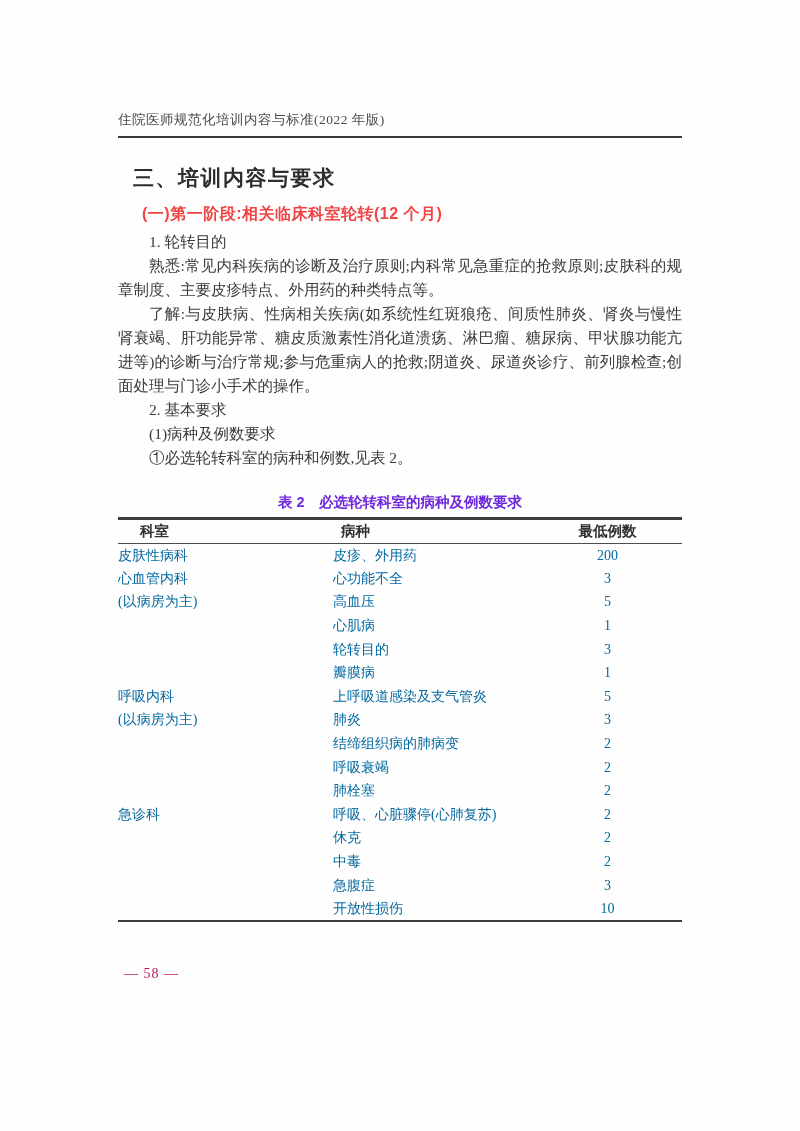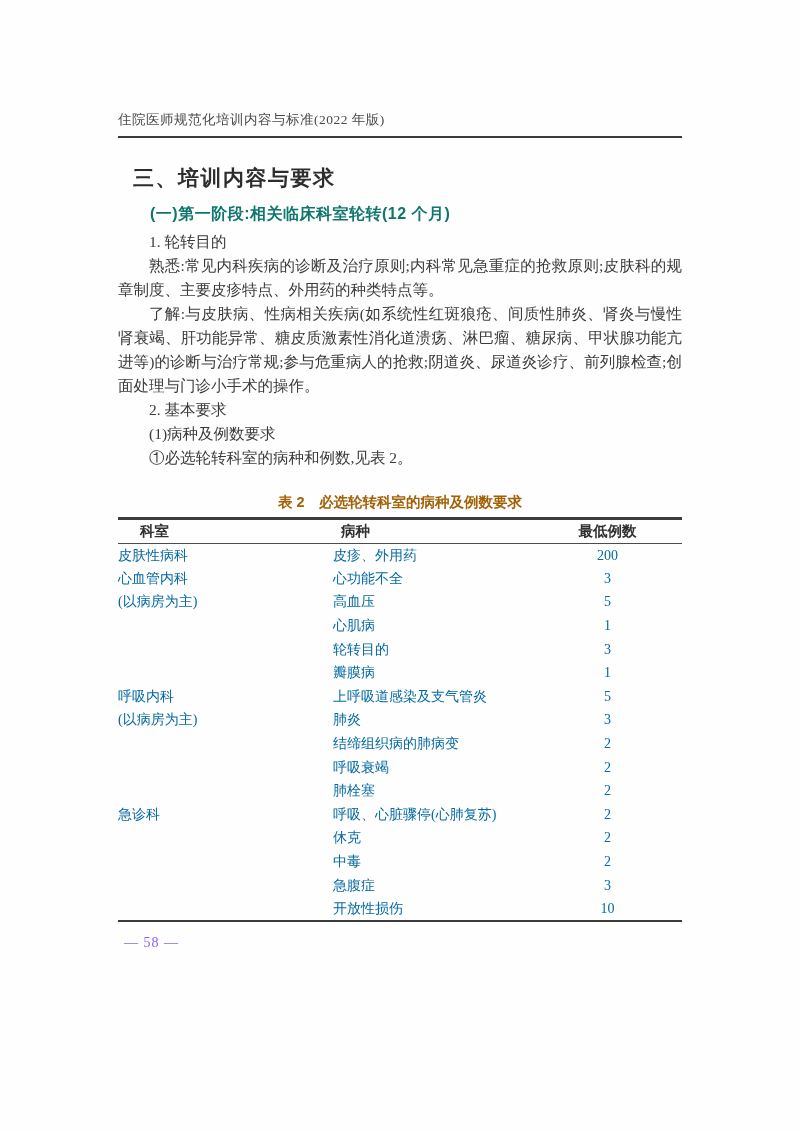--- a/index.html
+++ b/index.html
@@ -25,40 +25,40 @@
     height:2px; background:#3b3b3b;
   }
 
   .h1 {
     margin:28px 0 0 15px;
     font-family:"Liberation Sans","DejaVu Sans",sans-serif;
     font-weight:700; font-size:21px; line-height:24px;
     color:#2d2d2d; letter-spacing:1.5px;
   }
   .h2 {
-    margin:13px 0 0 32px;
+    margin:13px 0 0 24px;
     font-family:"Liberation Sans","DejaVu Sans",sans-serif;
     font-weight:700; font-size:16px; line-height:22px;
-    color:#0f766e; letter-spacing:0.5px;
+    color:#ef4444; letter-spacing:0.5px;
   }
 
   .paras { margin-top:5px; }
   .para {
     font-size:15.5px; line-height:24px;
     text-indent:2em;
     text-align:justify;
     color:#3a3a3a;
   }
 
   .table-title {
     margin-top:22px;
     text-align:center;
     font-family:"Liberation Sans","DejaVu Sans",sans-serif;
     font-weight:700; font-size:14.5px; line-height:20px;
-    color:#a16207;
+    color:#6d28d9;
   }
 
   table.req {
     margin-top:5px;
     width:100%;
     border-collapse:collapse;
     table-layout:fixed;
     border-top:3px solid #3c3c3c;
     border-bottom:2px solid #3c3c3c;
   }
@@ -74,24 +74,24 @@
   table.req thead th.c0 { padding-left:22px; }
   table.req thead th.c1 { padding-left:8px; }
   table.req thead th.c2 { text-align:center; padding:0; }
   table.req tbody td {
     font-size:14px; height:23.6px; vertical-align:middle;
     color:#0369a1; white-space:nowrap; overflow:visible;
   }
   table.req tbody td.c2 { text-align:center; }
 
   .footer {
-    margin-top:11px;
+    margin-top:42px;
     padding-left:6px;
     font-size:14px; line-height:20px;
-    color:#8b5cf6;
+    color:#be185d;
     letter-spacing:1px;
   }
 </style>
 </head>
 <body>
 
 <div class="page">
   <div class="content">
 
     <div class="running-head">住院医师规范化培训内容与标准(2022 年版)</div>

